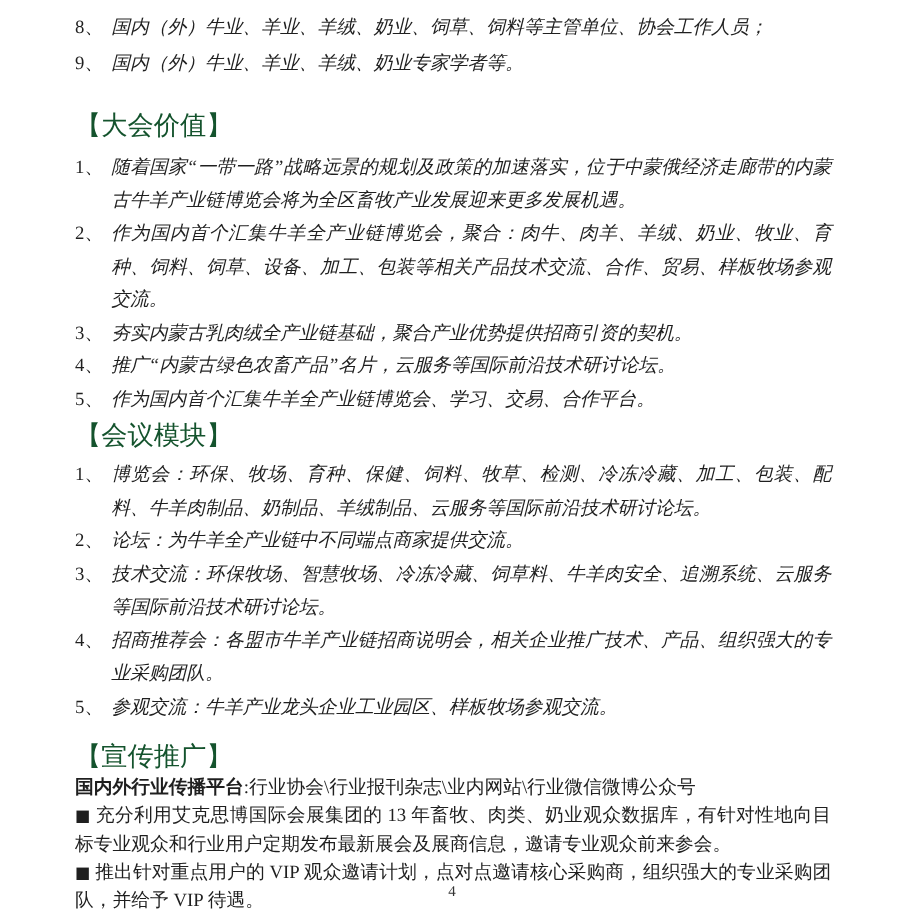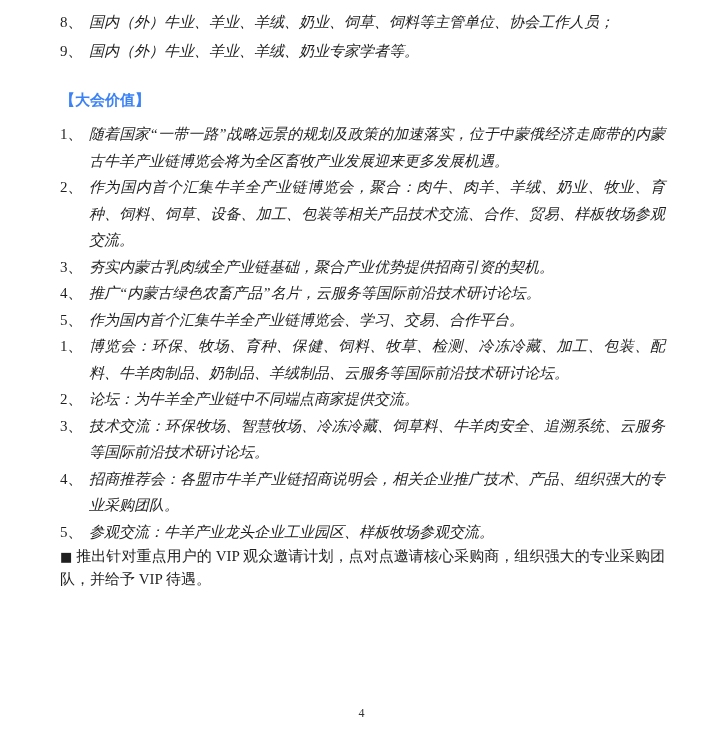--- a/index.html
+++ b/index.html
@@ -13,23 +13,23 @@
     font-family: "Liberation Serif", "DejaVu Serif", serif;
     color: #1f1f1f;
     font-size: 15px;
   }
   .li { display: flex; text-align: justify; }
   .top-li { line-height: 29px; }
   .sec-li { line-height: 26.5px; }
   .marker { flex: 0 0 29px; white-space: nowrap; }
   .li-text { flex: 1; text-align: justify; font-style: italic; }
   .heading {
-    color: #3b82f6;
-    font-weight: bold;
-    font-size: 15px;
+    color: #14532d;
+    font-weight: normal;
+    font-size: 21px;
     line-height: 19px;
     margin: 25px 0 11px 0;
   }
   .heading.h-modules { margin: 6px 0 9px 0; }
   .heading.h-promo  { margin: 17px 0 4px 0; }
   .promo-platform { line-height: 23px; }
   .promo-platform .bold-label { font-weight: bold; }
   .promo-para { line-height: 22px; text-align: justify; margin: 0; }
   .bullet-glyph { font-family: "DejaVu Sans", sans-serif; font-size: 13px; }
   .page-number {
@@ -75,20 +75,21 @@
       <span class="marker">4、</span>
       <span class="li-text">推广“内蒙古绿色农畜产品”名片，云服务等国际前沿技术研讨论坛。</span>
     </div>
     <div class="li sec-li">
       <span class="marker">5、</span>
       <span class="li-text">作为国内首个汇集牛羊全产业链博览会、学习、交易、合作平台。</span>
     </div>
   </div>
 
   <div>
+    <div class="heading h-modules">【会议模块】</div>
     <div class="li sec-li">
       <span class="marker">1、</span>
       <span class="li-text">博览会：环保、牧场、育种、保健、饲料、牧草、检测、冷冻冷藏、加工、包装、配料、牛羊肉制品、奶制品、羊绒制品、云服务等国际前沿技术研讨论坛。</span>
     </div>
     <div class="li sec-li">
       <span class="marker">2、</span>
       <span class="li-text">论坛：为牛羊全产业链中不同端点商家提供交流。</span>
     </div>
     <div class="li sec-li">
       <span class="marker">3、</span>
@@ -98,20 +99,27 @@
       <span class="marker">4、</span>
       <span class="li-text">招商推荐会：各盟市牛羊产业链招商说明会，相关企业推广技术、产品、组织强大的专业采购团队。</span>
     </div>
     <div class="li sec-li">
       <span class="marker">5、</span>
       <span class="li-text">参观交流：牛羊产业龙头企业工业园区、样板牧场参观交流。</span>
     </div>
   </div>
 
   <div>
+    <div class="heading h-promo">【宣传推广】</div>
+    <div class="promo-platform">
+      <span class="bold-label">国内外行业传播平台</span><span>:行业协会\行业报刊杂志\业内网站\行业微信微博公众号</span>
+    </div>
+    <p class="promo-para">
+      <span class="bullet-glyph">■</span><span> 充分利用艾克思博国际会展集团的 13 年畜牧、肉类、奶业观众数据库，有针对性地向目标专业观众和行业用户定期发布最新展会及展商信息，邀请专业观众前来参会。</span>
+    </p>
     <p class="promo-para">
       <span class="bullet-glyph">■</span><span> 推出针对重点用户的 VIP 观众邀请计划，点对点邀请核心采购商，组织强大的专业采购团队，并给予 VIP 待遇。</span>
     </p>
 
   </div>
 
   <div class="page-number">4</div>
 
 </div>
 

